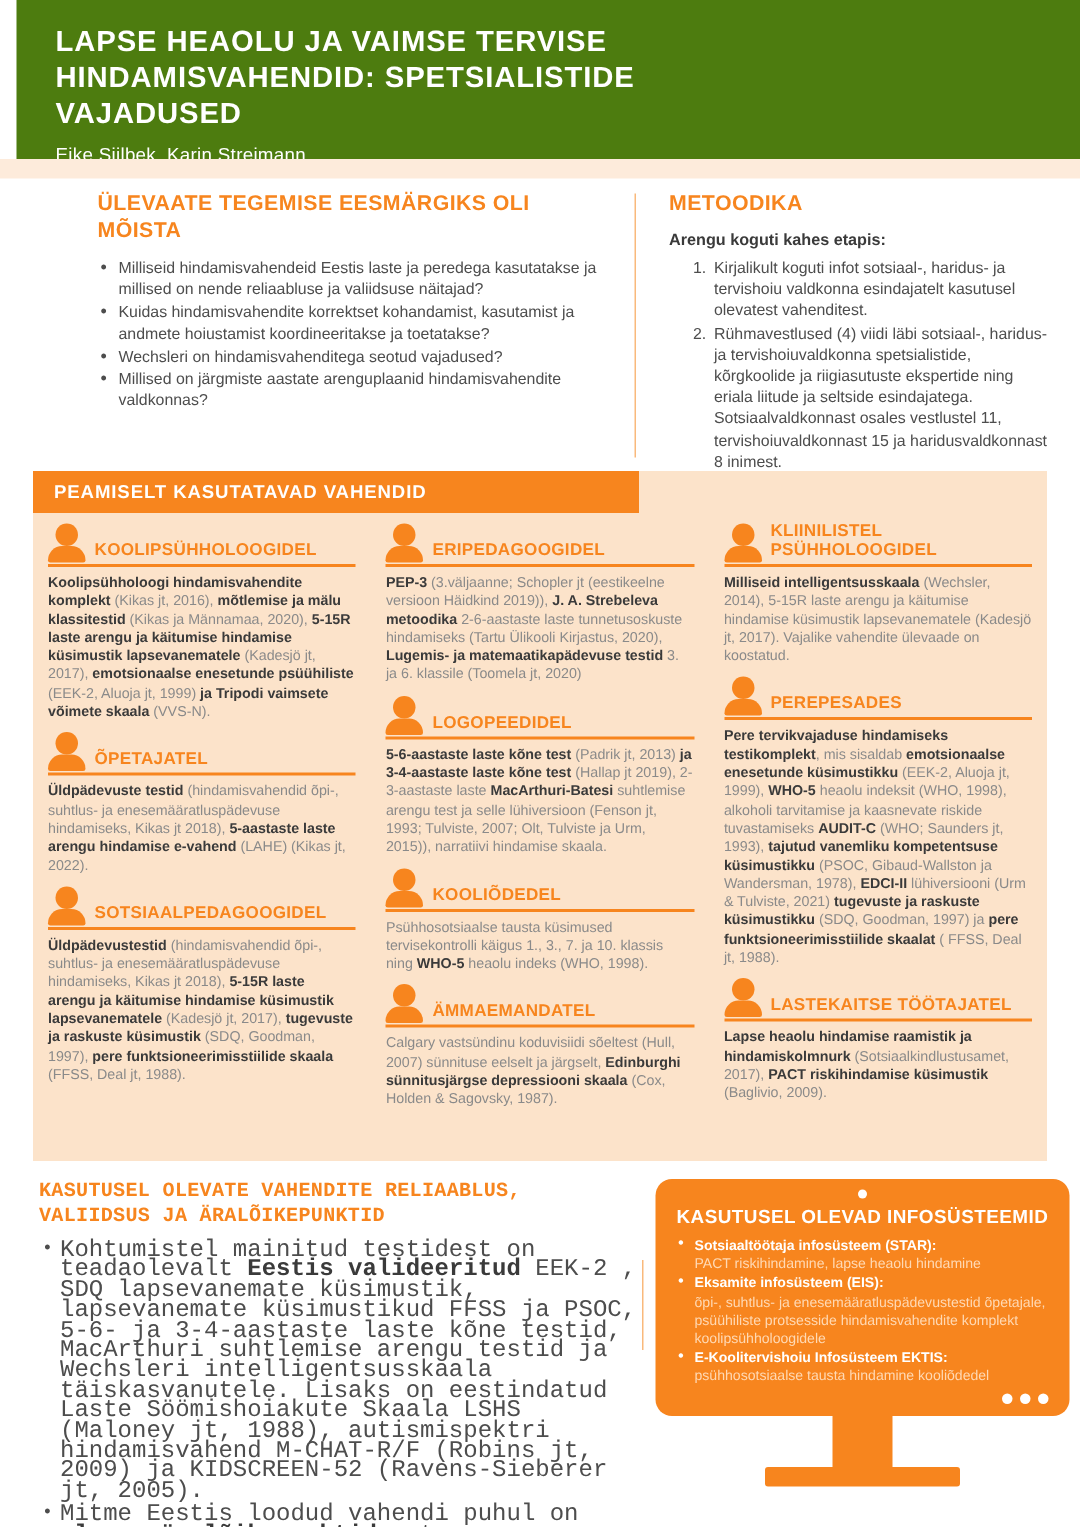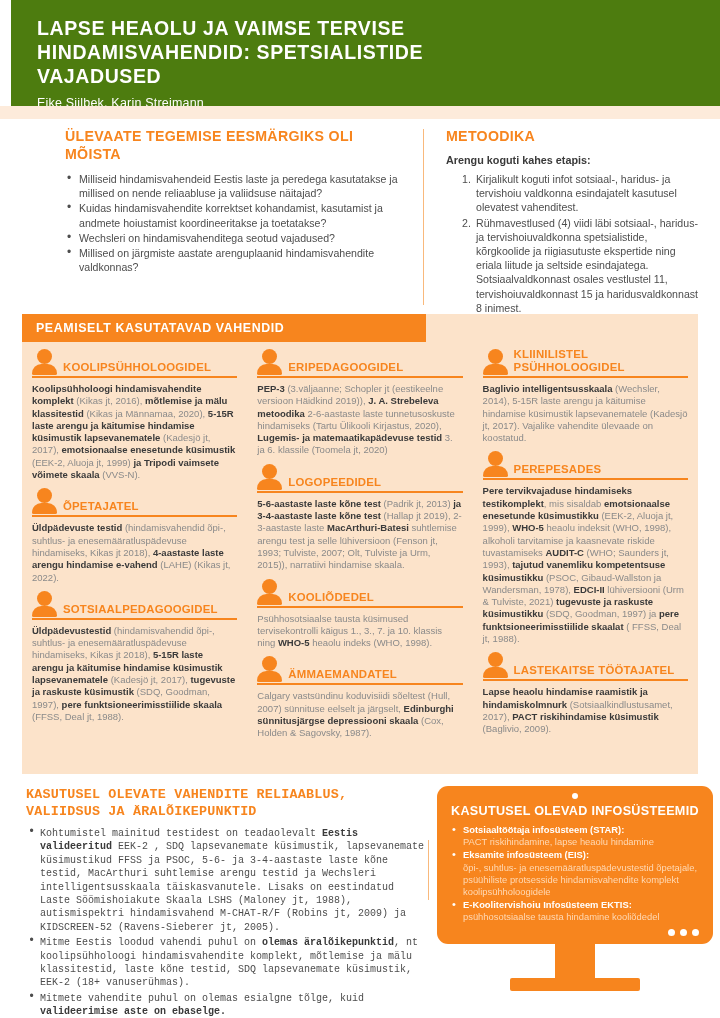--- a/index.html
+++ b/index.html
@@ -132,21 +132,21 @@
   .tool-body b { color: #3a3a3a; font-weight: bold; }
 
   
   .bottom-left {
     position: absolute; left: 26px; top: 786px; width: 400px; font-family: Liberation Mono, monospace;
   }
   .bl-title {
     color: #F7851E; font-weight: bold; font-size: 13.4px; line-height: 17px;
     text-transform: uppercase; letter-spacing: 0.2px; margin-bottom: 7px;
   }
-  .bottom-left ul.bullets > li { font-size: 10px; line-height: 13.4px; margin-bottom: 2px; }
+  .bottom-left ul.bullets > li { font-size: 16px; line-height: 13.4px; margin-bottom: 2px; }
   .bottom-left ul.bullets > li b { color: #3a3a3a; }
 
   .bl-divider {
     position: absolute; left: 428px; top: 840px; width: 1px; height: 60px;
     background: #F9B97C;
   }
 
   
   .monitor {
     position: absolute; left: 437px; top: 786px; width: 276px;
@@ -231,32 +231,32 @@
       <div class="tcol">
           <div class="tool-group">
             <div class="tool-head">
               <span class="person-icon">
                 <i class="head"></i>
                 <i class="body"></i>
               </span>
               <span class="tool-name">KOOLIPSÜHHOLOOGIDEL</span>
             </div>
             <div class="rule"></div>
-            <div class="tool-body"><b>Koolipsühholoogi hindamisvahendite komplekt</b> (Kikas jt, 2016), <b>mõtlemise ja mälu klassitestid</b> (Kikas ja Männamaa, 2020), <b>5-15R laste arengu ja käitumise hindamise küsimustik lapsevanematele</b> (Kadesjö jt, 2017), <b>emotsionaalse enesetunde küsimustik</b> (EEK-2, Aluoja jt, 1999) <b>ja Tripodi vaimsete võimete skaala</b> (VVS-N).</div>
+            <div class="tool-body"><b>Koolipsühholoogi hindamisvahendite komplekt</b> (Kikas jt, 2016), <b>mõtlemise ja mälu klassitestid</b> (Kikas ja Männamaa, 2020), <b>5-15R laste arengu ja käitumise hindamise küsimustik lapsevanematele</b> (Kadesjö jt, 2017), <b>emotsionaalse enesetunde psüühiliste</b> (EEK-2, Aluoja jt, 1999) <b>ja Tripodi vaimsete võimete skaala</b> (VVS-N).</div>
           </div>
           <div class="tool-group">
             <div class="tool-head">
               <span class="person-icon">
                 <i class="head"></i>
                 <i class="body"></i>
               </span>
               <span class="tool-name">ÕPETAJATEL</span>
             </div>
             <div class="rule"></div>
-            <div class="tool-body"><b>Üldpädevuste testid</b> (hindamisvahendid õpi-, suhtlus- ja enesemääratluspädevuse hindamiseks, Kikas jt 2018), <b>4-aastaste laste arengu hindamise e-vahend</b> (LAHE) (Kikas jt, 2022).</div>
+            <div class="tool-body"><b>Üldpädevuste testid</b> (hindamisvahendid õpi-, suhtlus- ja enesemääratluspädevuse hindamiseks, Kikas jt 2018), <b>5-aastaste laste arengu hindamise e-vahend</b> (LAHE) (Kikas jt, 2022).</div>
           </div>
           <div class="tool-group">
             <div class="tool-head">
               <span class="person-icon">
                 <i class="head"></i>
                 <i class="body"></i>
               </span>
               <span class="tool-name">SOTSIAALPEDAGOOGIDEL</span>
             </div>
             <div class="rule"></div>
@@ -312,21 +312,21 @@
       <div class="tcol">
           <div class="tool-group">
             <div class="tool-head">
               <span class="person-icon">
                 <i class="head"></i>
                 <i class="body"></i>
               </span>
               <span class="tool-name">KLIINILISTEL PSÜHHOLOOGIDEL</span>
             </div>
             <div class="rule"></div>
-            <div class="tool-body"><b>Baglivio intelligentsusskaala</b> (Wechsler, 2014), 5-15R laste arengu ja käitumise hindamise küsimustik lapsevanematele (Kadesjö jt, 2017). Vajalike vahendite ülevaade on koostatud.</div>
+            <div class="tool-body"><b>Milliseid intelligentsusskaala</b> (Wechsler, 2014), 5-15R laste arengu ja käitumise hindamise küsimustik lapsevanematele (Kadesjö jt, 2017). Vajalike vahendite ülevaade on koostatud.</div>
           </div>
           <div class="tool-group">
             <div class="tool-head">
               <span class="person-icon">
                 <i class="head"></i>
                 <i class="body"></i>
               </span>
               <span class="tool-name">PEREPESADES</span>
             </div>
             <div class="rule"></div>

